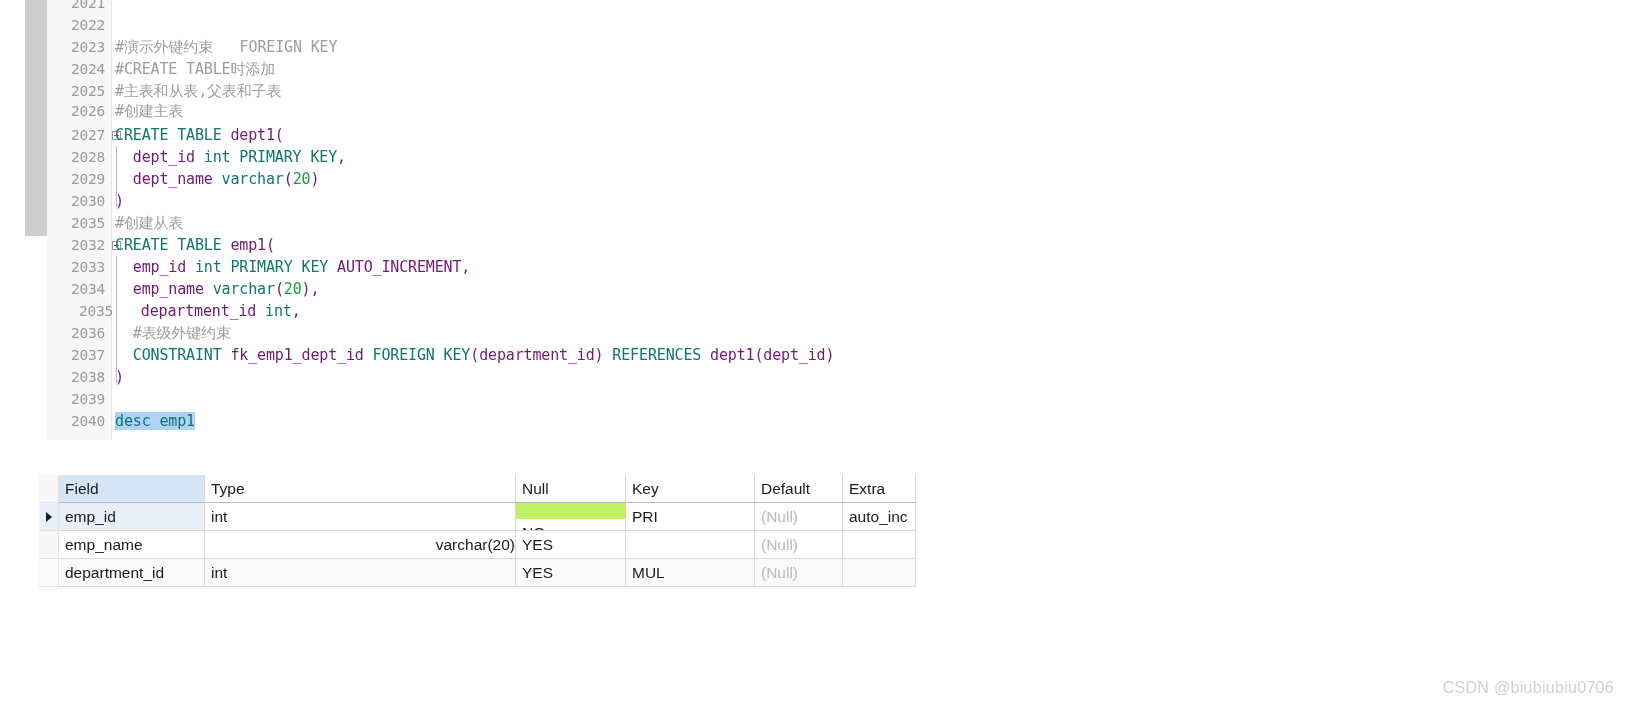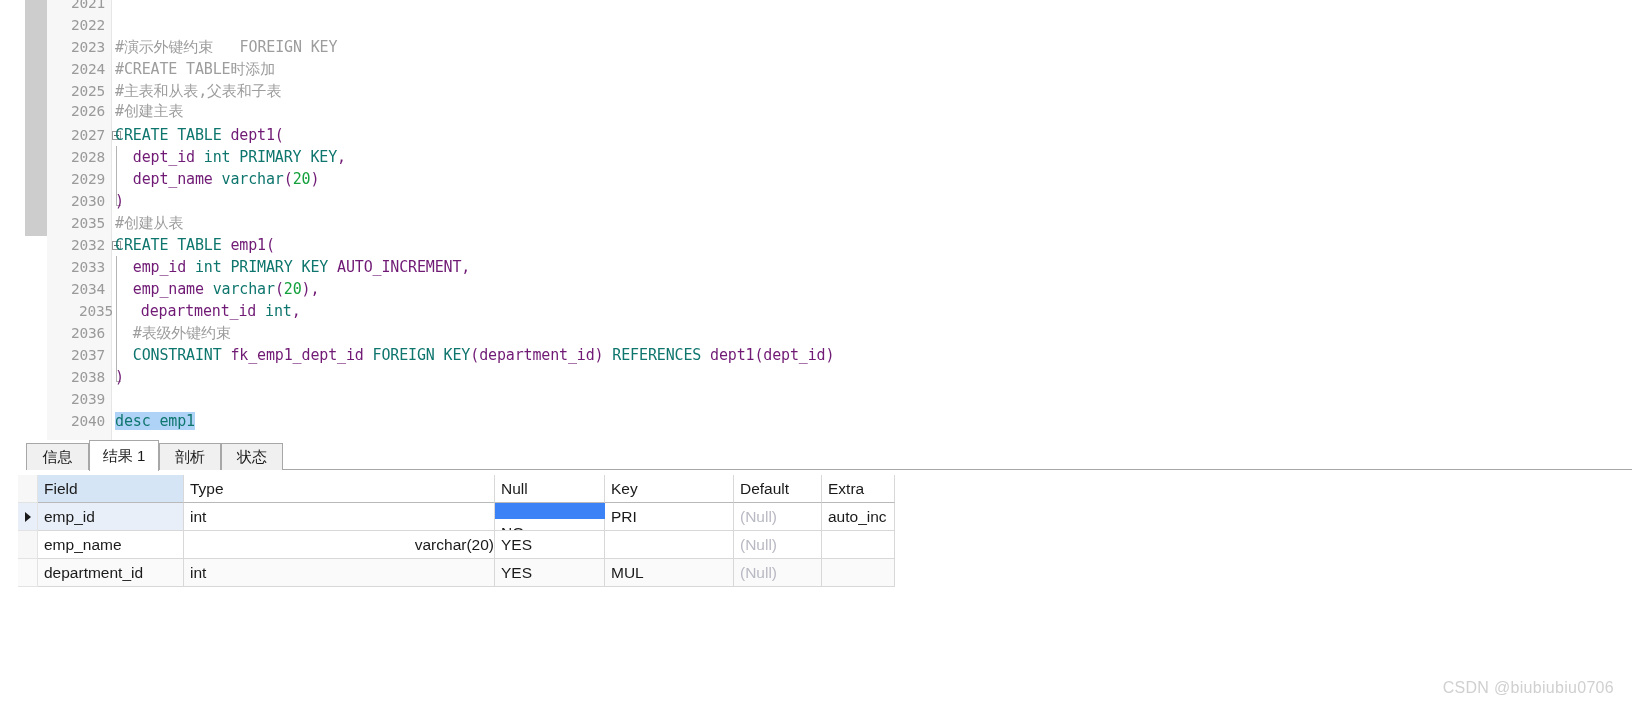--- a/index.html
+++ b/index.html
@@ -156,22 +156,22 @@
     top: 0;
     height: 31px;
     background: #ffffff;
     line-height: 29px;
     z-index: 3;
   }
 
   
   #grid {
     position: absolute;
-    left: 18px; top: 35px;
-    background: #3b82f6;
+    left: 39px; top: 35px;
+    background: #bef264;
   }
   .grid-row {
     display: flex;
     height: 28px;
     box-sizing: border-box;
   }
   .rowsel {
     width: 20px;
     min-width: 20px;
     background: #f7f7f7;
@@ -271,26 +271,20 @@
       <div class="code-line" style="top: 322px; position: absolute; left: 0px; width: 1632px;"><span class="ln">2036</span><span class="ctext"><span class="cmt">  #表级外键约束</span></span></div>
       <div class="code-line" style="top: 344px; position: absolute; left: 0px; width: 1632px;"><span class="ln">2037</span><span class="ctext"><span class="plain">  </span><span class="kw">CONSTRAINT</span><span class="plain"> fk_emp1_dept_id </span><span class="kw">FOREIGN KEY</span><span class="plain">(department_id) </span><span class="kw">REFERENCES</span><span class="plain"> dept1(dept_id)</span></span></div>
       <div class="code-line" style="top: 366px; position: absolute; left: 0px; width: 1632px;"><span class="ln">2038</span><span class="ctext"><span class="plain">)</span></span></div>
       <div class="code-line" style="top: 388px; position: absolute; left: 0px; width: 1420px;"><span class="ln">2039</span><span class="ctext"></span></div>
       <div class="code-line" style="top: 410px; position: absolute; left: 0px; width: 1360px;"><span class="ln">2040</span><span class="ctext"><span class="kw sel">desc emp1</span></span></div>
     </div>
 </div>
 
 <div id="bottom-panel">
   <div id="panel-left-strip"></div>
-  <div id="tabbar">
-      <div class="tab" style="left: 0px; width: 63px;">信息</div>
-      <div class="tab active" style="left: 63px; width: 70px;">结果 1</div>
-      <div class="tab" style="left: 133px; width: 62px;">剖析</div>
-      <div class="tab" style="left: 195px; width: 62px;">状态</div>
-    </div>
   <div id="grid">
       <div class="grid-row grid-head">
         <div class="rowsel"></div>
         <div class="cell selcol" style="width: 146px; min-width: 146px;">Field</div>
         <div class="cell" style="width: 311px; min-width: 311px;">Type</div>
         <div class="cell" style="width: 110px; min-width: 110px;">Null</div>
         <div class="cell" style="width: 129px; min-width: 129px;">Key</div>
         <div class="cell" style="width: 88px; min-width: 88px;">Default</div>
         <div class="cell" style="width: 73px; min-width: 73px;">Extra</div>
       </div>

